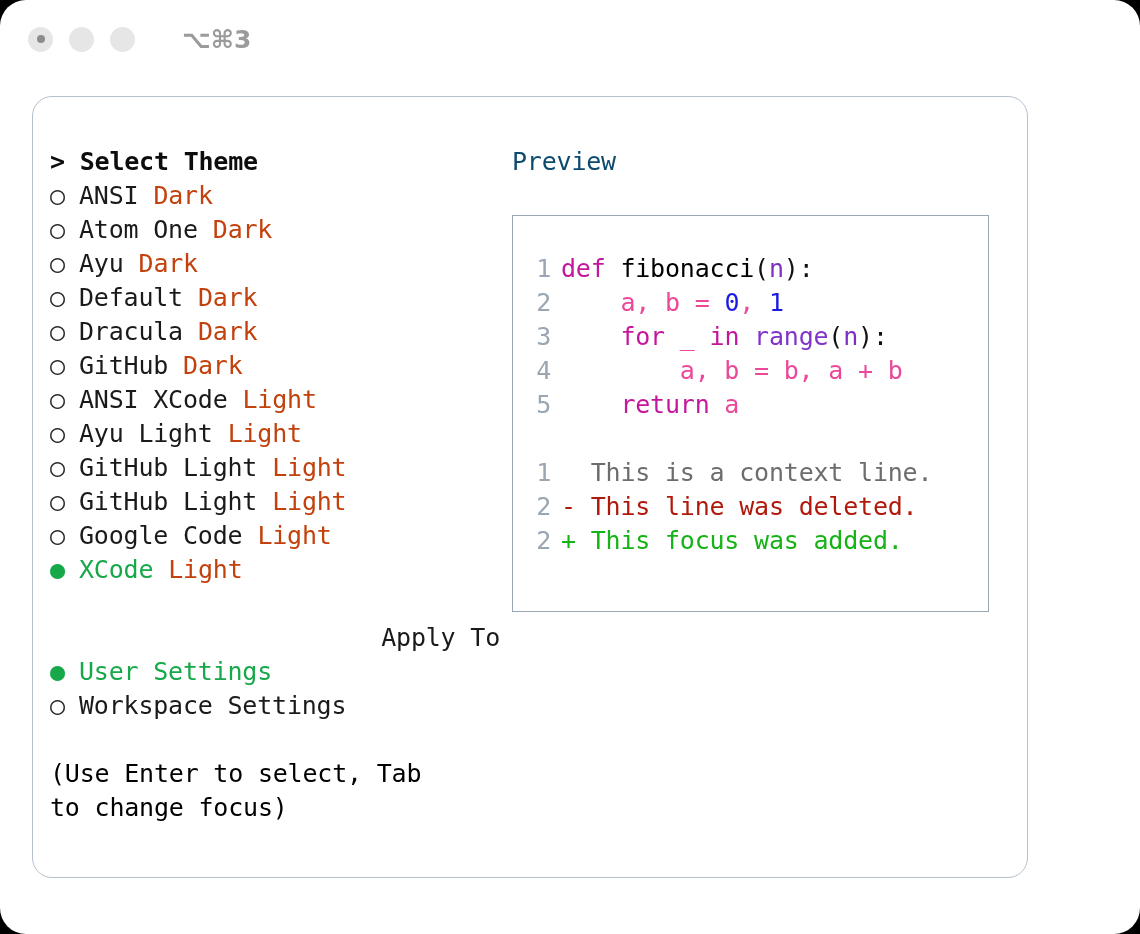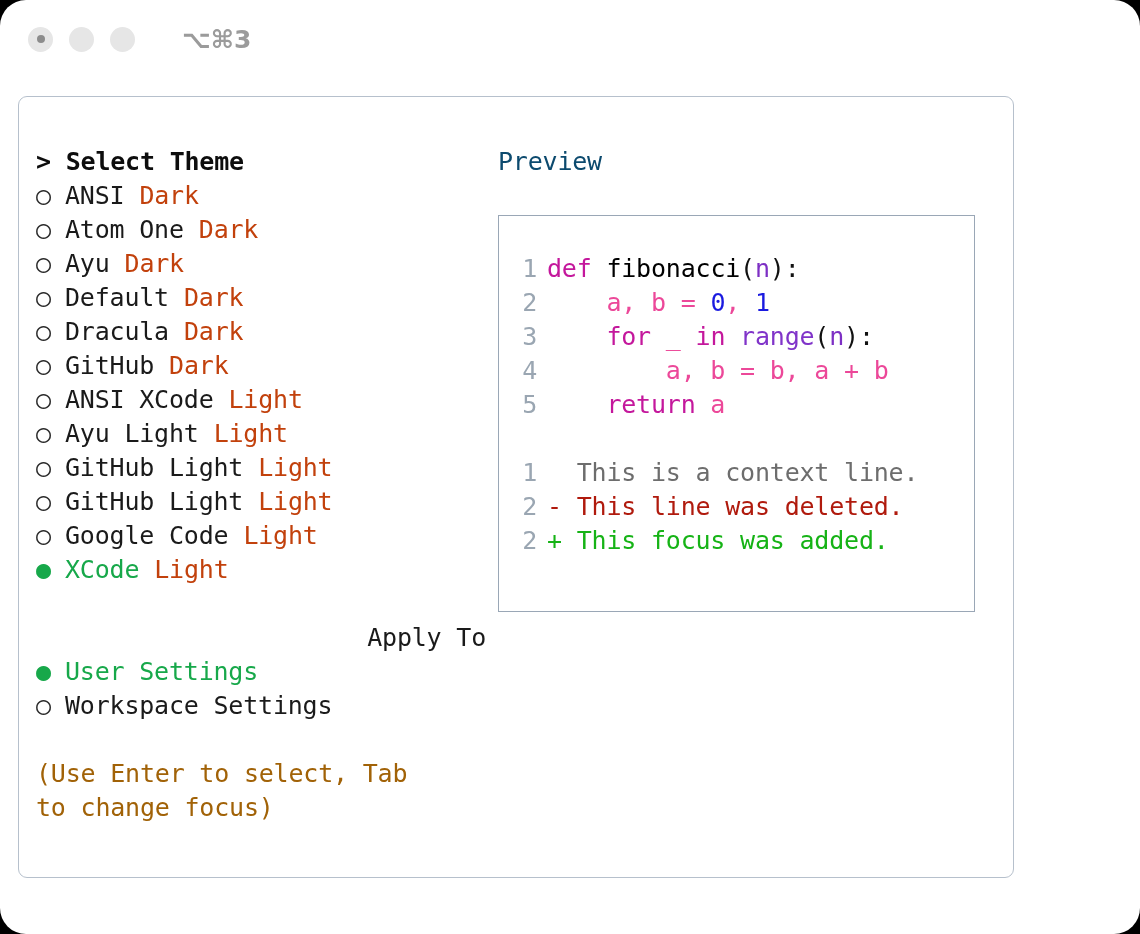--- a/index.html
+++ b/index.html
@@ -59,26 +59,26 @@
     color: #9b9b9b;
     font-size: 25px;
     font-weight: bold;
     letter-spacing: 0px;
     font-family: "DejaVu Sans", "Liberation Sans", sans-serif;
   }
 
   
   #main-panel {
     position: absolute;
-    left: 18px;
+    left: 32px;
     top: 96px;
     width: 996px;
     height: 782px;
     border: 1.6px solid #b6c0cc;
-    border-radius: 9px;
+    border-radius: 20px;
     box-sizing: border-box;
     background: #ffffff;
   }
 
   
   #theme-column {
     position: absolute;
     left: 17px;
     top: 48px;
     width: 450px;
@@ -130,21 +130,21 @@
     color: #c2410c;
     margin-left: 0.6em;
   }
 
   #spacer-block { height: 34px; }
 
   #hint-text {
     margin-top: 34px;
     font-size: 25px;
     line-height: 34px;
-    color: #a16207;
+    color: #000000;
     letter-spacing: -0.2px;
     width: 410px;
     word-spacing: 0px;
   }
 
   
   #preview-heading {
     font-size: 25px;
     color: #0c4a6e;
     line-height: 34px;

